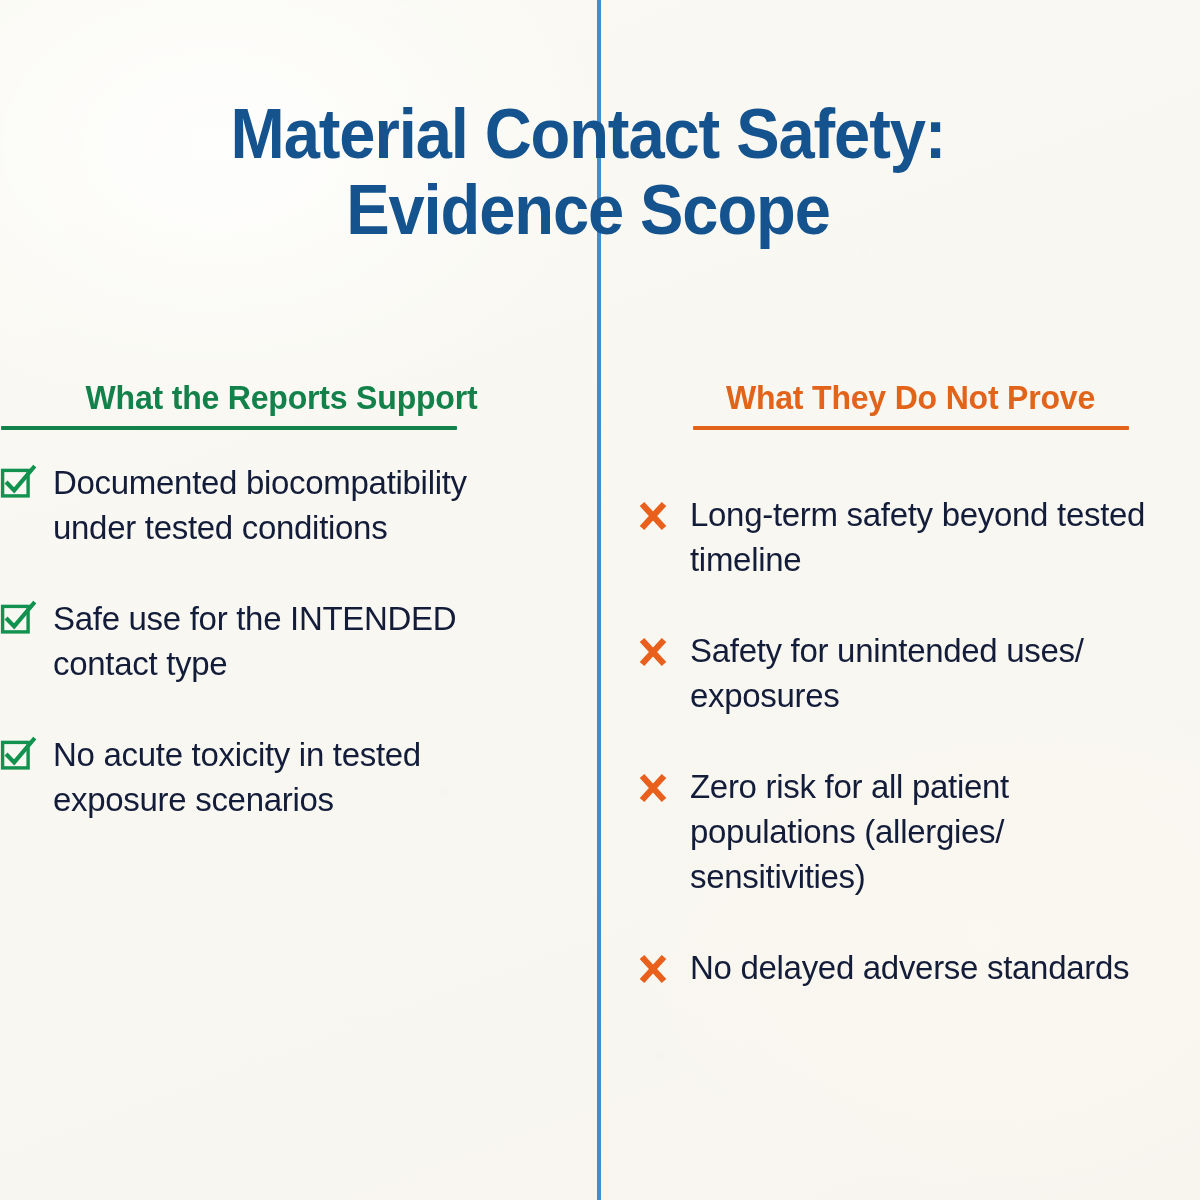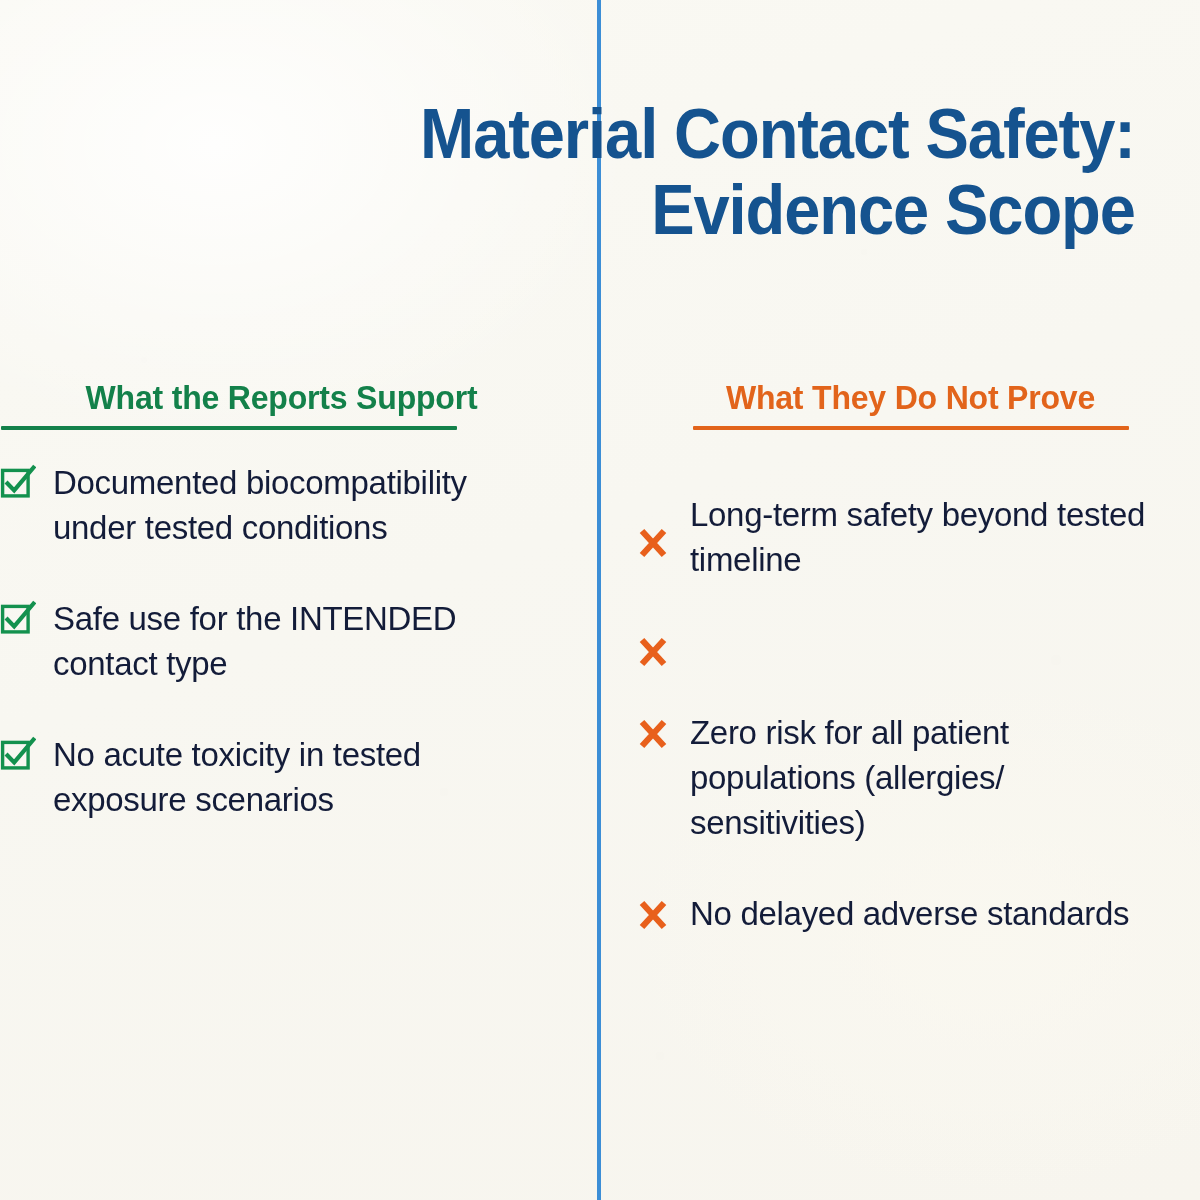--- a/index.html
+++ b/index.html
@@ -50,21 +50,21 @@
     width: 4px;
     background: #3c8ed6;
     z-index: 1;
   }
 
   .title-block {
     position: absolute;
     top: 96px;
     left: 0;
     width: 1176px;
-    text-align: right;
+    text-align: center;
     z-index: 2;
   }
 
   .title-line {
     display: block;
     font-family: "Liberation Sans Narrow", "Liberation Sans", sans-serif;
     font-weight: 700;
     font-size: 70px;
     line-height: 76px;
     letter-spacing: -1.2px;
@@ -145,21 +145,21 @@
     padding: 0;
   }
 
   .list-item {
     display: flex;
     align-items: flex-start;
     margin-top: 46px;
   }
 
   .column.left .list-item:first-child { margin-top: 30px; }
-  .column.right .list-item:first-child { margin-top: 62px; align-items: center; }
+  .column.right .list-item:first-child { margin-top: 62px; }
 
   .item-icon {
     flex: 0 0 auto;
     width: 40px;
     margin-right: 13px;
     position: relative;
     top: 4px;
   }
 
   .item-text {
@@ -254,20 +254,21 @@
           </span>
           <span class="item-text">Long-term safety beyond tested timeline</span>
         </li>
 
         <li class="list-item">
           <span class="item-icon">
             <svg class="cross-icon" viewBox="0 0 32 32" xmlns="http://www.w3.org/2000/svg">
               <path d="M5 4 L27 28 M27 4 L5 28" fill="none" stroke="#e8601c" stroke-width="6.2" stroke-linecap="butt"></path>
             </svg>
           </span>
+          <span class="item-text">Safety for unintended uses/ exposures</span>
         </li>
 
         <li class="list-item">
           <span class="item-icon">
             <svg class="cross-icon" viewBox="0 0 32 32" xmlns="http://www.w3.org/2000/svg">
               <path d="M5 4 L27 28 M27 4 L5 28" fill="none" stroke="#e8601c" stroke-width="6.2" stroke-linecap="butt"></path>
             </svg>
           </span>
           <span class="item-text">Zero risk for all patient populations (allergies/ sensitivities)</span>
         </li>

